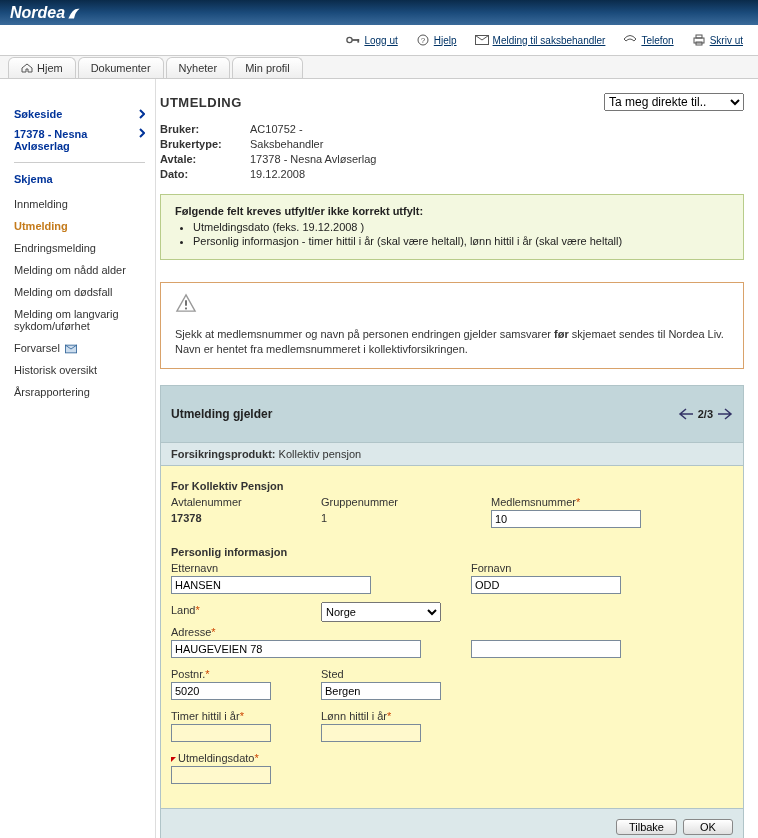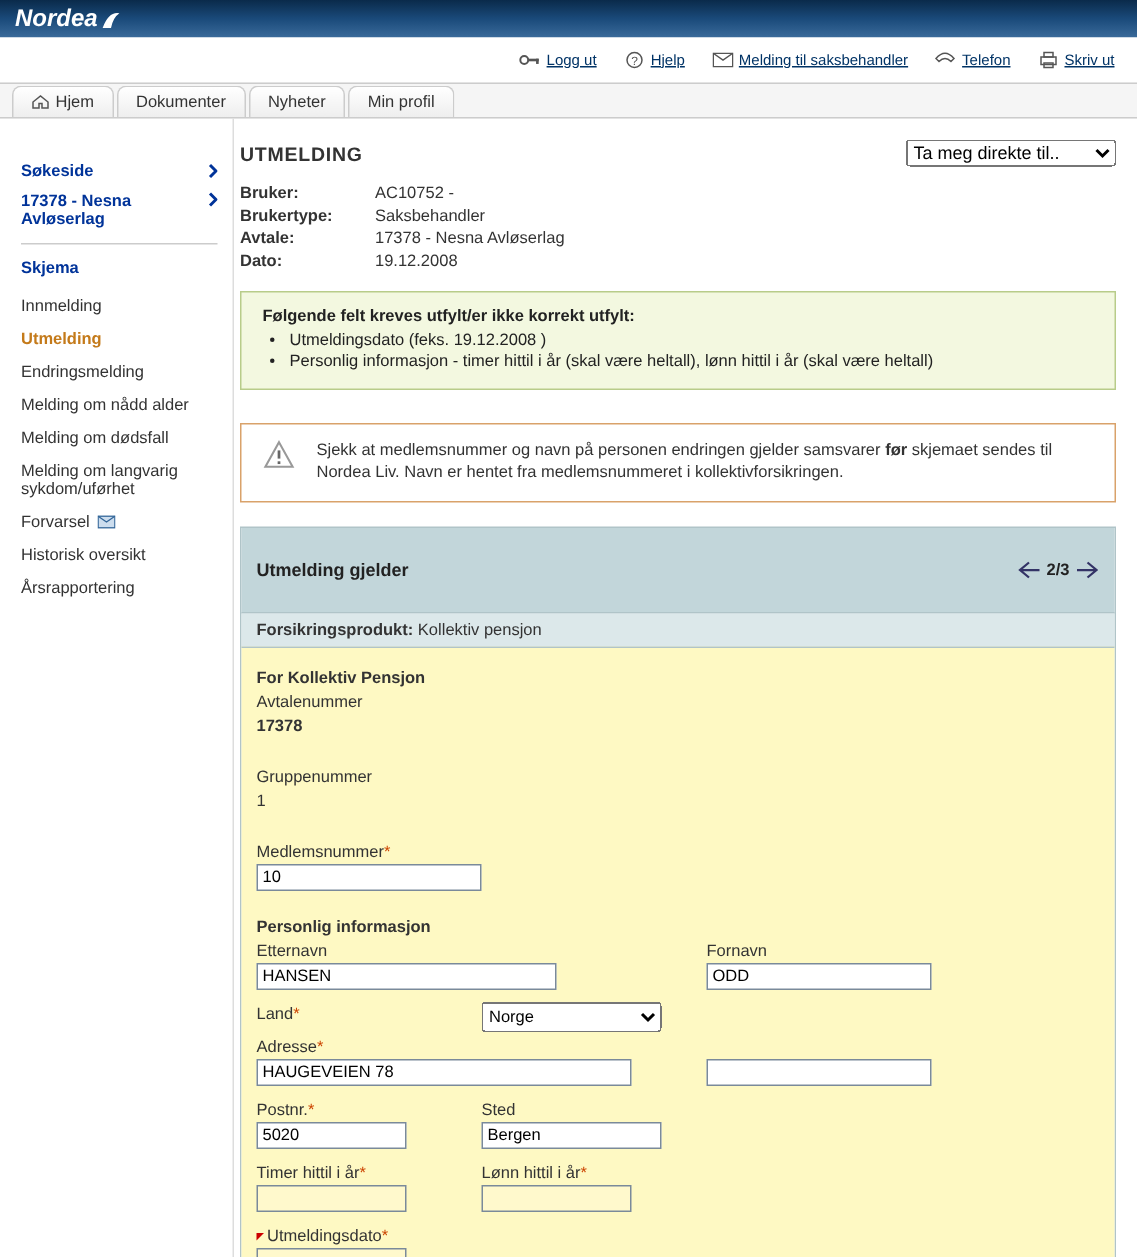--- a/index.html
+++ b/index.html
@@ -91,20 +91,21 @@
 .validation-box li { color: #222; margin-bottom: 2px; }
 
 .info-box {
   border: 1px solid #d9a26a;
   background: #fff;
   padding: 10px 14px;
   display: flex;
   gap: 14px;
   font-size: 11px;
   margin-bottom: 16px;
+  flex-direction: column;
 }
 .info-box .warn-icon { width: 22px; height: 20px; flex-shrink: 0; }
 .info-box .text { line-height: 1.4; }
 
 .section {
   border: 1px solid #b0c4c8;
   margin-bottom: 4px;
 }
 .section-header {
   background: #c2d6da;
@@ -346,21 +347,21 @@
             </span>
         </span>
       </div>
       <div class="section-sub">
         <b>Forsikringsprodukt:</b>
         <span>Kollektiv pensjon</span>
       </div>
 
       <div class="section-body">
         <div class="group-title">For Kollektiv Pensjon</div>
-        <div class="cols" style="margin-bottom:18px;flex-direction:column;">
+        <div class="cols" style="margin-bottom:18px;">
           <div class="col" style="width:130px">
             <span class="field-label">Avtalenummer</span>
             <span class="static-val">17378</span>
           </div>
           <div class="col" style="width:150px">
             <span class="field-label">Gruppenummer</span>
             <span class="static-val" style="font-weight:normal">1</span>
           </div>
           <div class="col">
             <span class="field-label"><span>Medlemsnummer</span><span class="req">*</span></span>

